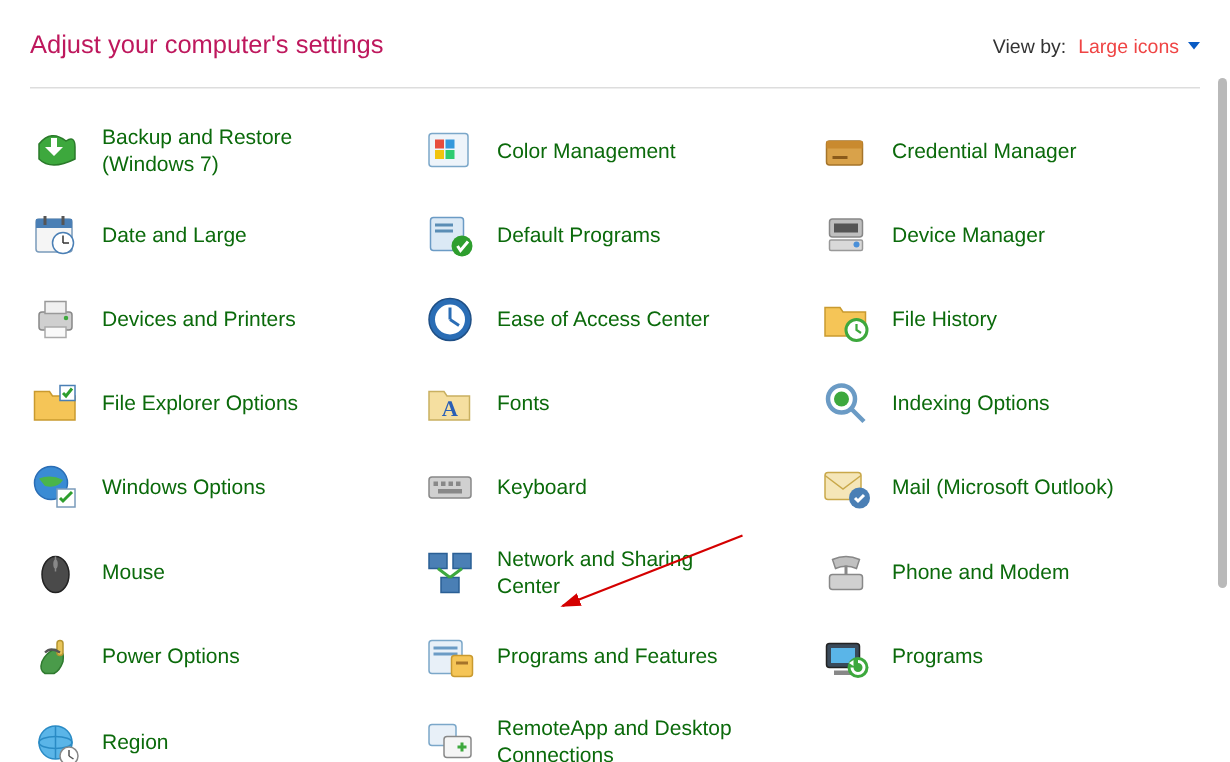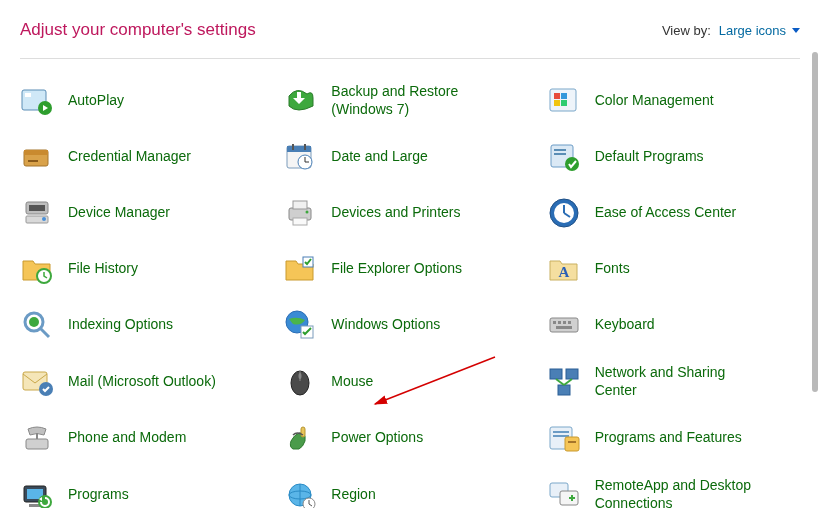--- a/index.html
+++ b/index.html
@@ -31,21 +31,21 @@
     font-weight: 400;
   }
   .viewby {
     font-size: 13px;
     color: #333;
     display: flex;
     align-items: center;
     gap: 8px;
   }
   .viewby-link {
-    color: #0369a1;
+    color: #ef4444;
     cursor: pointer;
     display: inline-flex;
     align-items: center;
     gap: 4px;
   }
   .viewby-link::after {
     content: "";
     border-left: 4px solid transparent;
     border-right: 4px solid transparent;
     border-top: 5px solid #0a5bc4;
@@ -99,31 +99,20 @@
     <div class="viewby">
       <span>View by:</span>
       <span class="viewby-link">Large icons</span>
     </div>
   </div>
 
   <div class="grid" id="grid">
       <div class="item">
     <span class="icon">
           <svg viewBox="0 0 34 34" width="34" height="34">
-            <rect x="2" y="6" width="24" height="20" rx="2" fill="#cfe8f7" stroke="#5a8db5"></rect>
-            <rect x="5" y="9" width="6" height="4" fill="#fff"></rect>
-            <circle cx="25" cy="24" r="7" fill="#2e9e2e"></circle>
-            <path d="M23 21 L28 24 L23 27 Z" fill="#fff"></path>
-          </svg>
-        </span>
-    <span class="label">AutoPlay</span>
-  </div>
-      <div class="item">
-    <span class="icon">
-          <svg viewBox="0 0 34 34" width="34" height="34">
             <path d="M6 12 Q14 2 24 10 Q30 6 30 14 L30 22 Q14 30 6 22 Z" fill="#3da83d" stroke="#2a7a2a"></path>
             <path d="M14 8 L14 14 L10 14 L16 20 L22 14 L18 14 L18 8 Z" fill="#fff"></path>
           </svg>
         </span>
     <span class="label">Backup and Restore (Windows 7)</span>
   </div>
       <div class="item">
     <span class="icon">
           <svg viewBox="0 0 34 34" width="34" height="34">
             <rect x="3" y="5" width="26" height="22" rx="2" fill="#eef4fa" stroke="#7ba7c9"></rect>

